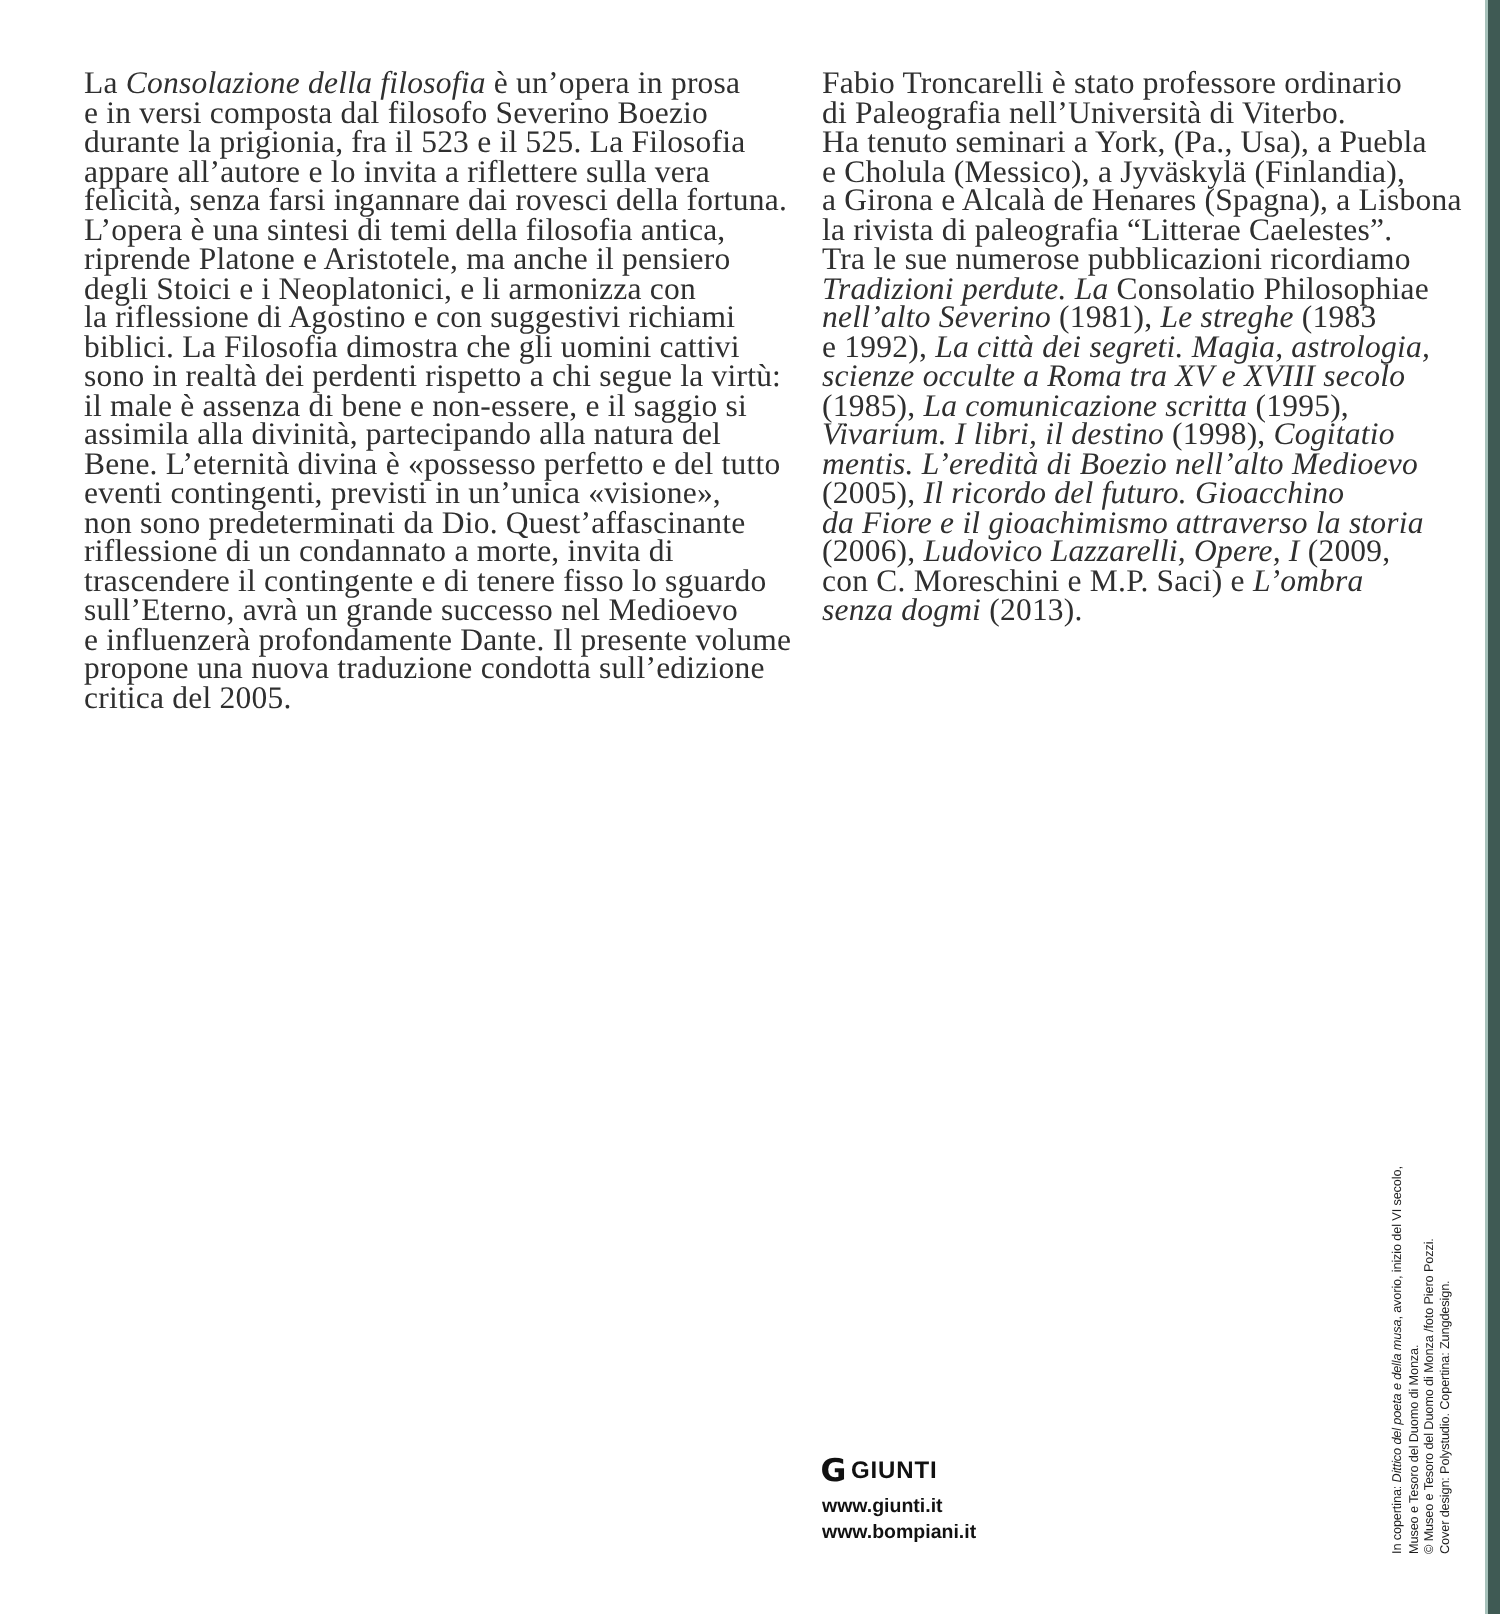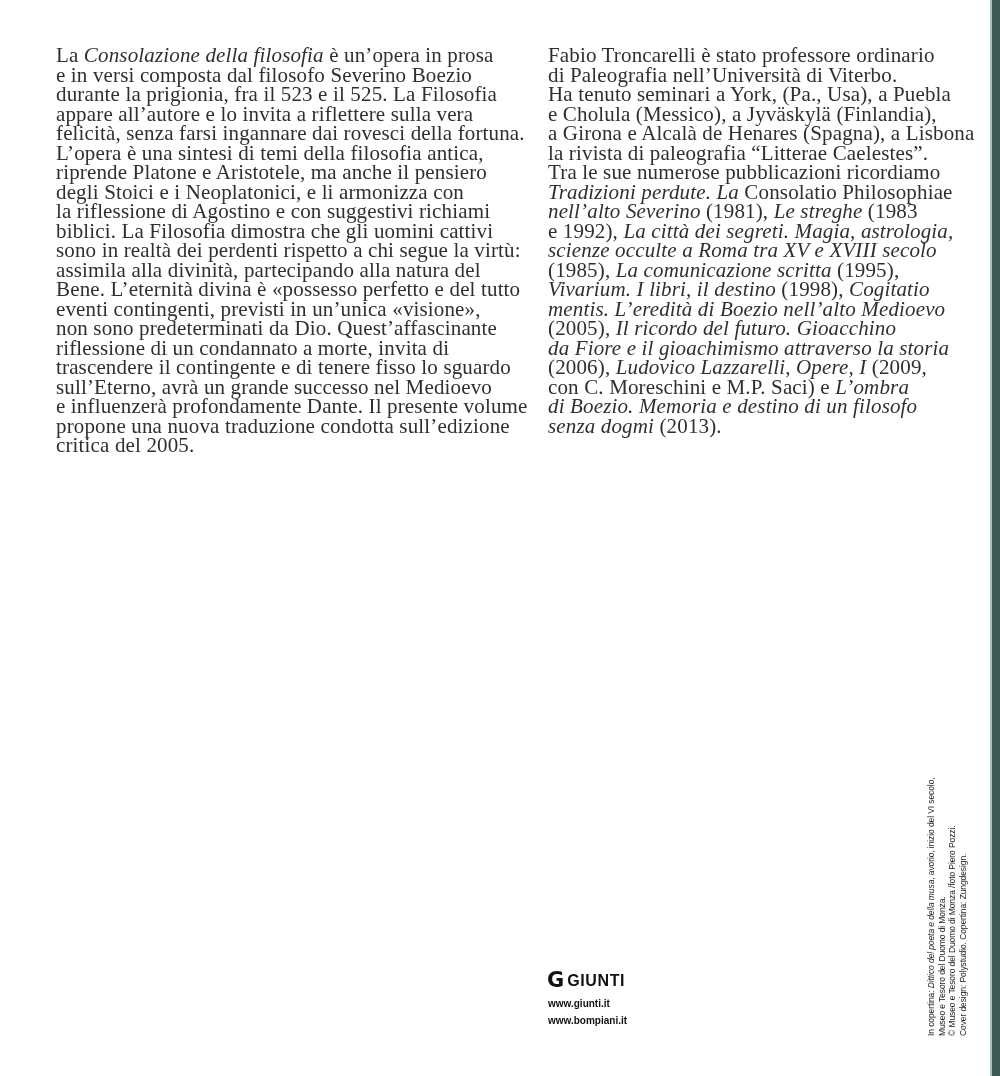--- a/index.html
+++ b/index.html
@@ -61,21 +61,21 @@
     font-weight: bold;
     font-size: 16px;
     letter-spacing: 0.6px;
   }
   .footer-links {
     position: absolute;
     left: 548px;
     top: 996px;
     font-family: "Liberation Sans", sans-serif;
     font-weight: bold;
-    font-size: 10px;
+    font-size: 13px;
     line-height: 16.5px;
     color: #111111;
   }
 
   .spine-light {
     position: absolute;
     top: 0;
     right: 8px;
     width: 2px;
     height: 1076px;
@@ -96,20 +96,21 @@
     <div class="tline"><span>e in versi composta dal filosofo Severino Boezio</span></div>
     <div class="tline"><span>durante la prigionia, fra il 523 e il 525. La Filosofia</span></div>
     <div class="tline"><span>appare all’autore e lo invita a riflettere sulla vera</span></div>
     <div class="tline"><span>felicità, senza farsi ingannare dai rovesci della fortuna.</span></div>
     <div class="tline"><span>L’opera è una sintesi di temi della filosofia antica,</span></div>
     <div class="tline"><span>riprende Platone e Aristotele, ma anche il pensiero</span></div>
     <div class="tline"><span>degli Stoici e i Neoplatonici, e li armonizza con</span></div>
     <div class="tline"><span>la riflessione di Agostino e con suggestivi richiami</span></div>
     <div class="tline"><span>biblici. La Filosofia dimostra che gli uomini cattivi</span></div>
     <div class="tline"><span>sono in realtà dei perdenti rispetto a chi segue la virtù:</span></div>
+    <div class="tline"><span>il male è assenza di bene e non-essere, e il saggio si</span></div>
     <div class="tline"><span>assimila alla divinità, partecipando alla natura del</span></div>
     <div class="tline"><span>Bene. L’eternità divina è «possesso perfetto e del tutto</span></div>
     <div class="tline"><span>eventi contingenti, previsti in un’unica «visione»,</span></div>
     <div class="tline"><span>non sono predeterminati da Dio. Quest’affascinante</span></div>
     <div class="tline"><span>riflessione di un condannato a morte, invita di</span></div>
     <div class="tline"><span>trascendere il contingente e di tenere fisso lo sguardo</span></div>
     <div class="tline"><span>sull’Eterno, avrà un grande successo nel Medioevo</span></div>
     <div class="tline"><span>e influenzerà profondamente Dante. Il presente volume</span></div>
     <div class="tline"><span>propone una nuova traduzione condotta sull’edizione</span></div>
     <div class="tline"><span>critica del 2005.</span></div>
@@ -127,21 +128,20 @@
     <div class="tline"><span class="it">nell’alto Severino</span><span> (1981), </span><span class="it">Le streghe</span><span> (1983</span></div>
     <div class="tline"><span>e 1992), </span><span class="it">La città dei segreti. Magia, astrologia,</span></div>
     <div class="tline"><span class="it">scienze occulte a Roma tra XV e XVIII secolo</span></div>
     <div class="tline"><span>(1985), </span><span class="it">La comunicazione scritta</span><span> (1995),</span></div>
     <div class="tline"><span class="it">Vivarium. I libri, il destino</span><span> (1998), </span><span class="it">Cogitatio</span></div>
     <div class="tline"><span class="it">mentis. L’eredità di Boezio nell’alto Medioevo</span></div>
     <div class="tline"><span>(2005), </span><span class="it">Il ricordo del futuro. Gioacchino</span></div>
     <div class="tline"><span class="it">da Fiore e il gioachimismo attraverso la storia</span></div>
     <div class="tline"><span>(2006), </span><span class="it">Ludovico Lazzarelli, Opere, I</span><span> (2009,</span></div>
     <div class="tline"><span>con C. Moreschini e M.P. Saci) e </span><span class="it">L’ombra</span></div>
-    <div class="tline"><span class="it">di Boezio. Memoria e destino di un filosofo</span></div>
     <div class="tline"><span class="it">senza dogmi</span><span> (2013).</span></div>
   </div>
 
 <div class="credits"><div class="tline"><span>In copertina: </span><span class="it">Dittico del poeta e della musa</span><span>, avorio, inizio del VI secolo,</span></div><div class="tline"><span>Museo e Tesoro del Duomo di Monza.</span></div><div class="tline"><span>© Museo e Tesoro del Duomo di Monza /foto Piero Pozzi.</span></div><div class="tline"><span>Cover design: Polystudio.   Copertina: Zungdesign.</span></div></div>
 
 <div class="footer-logo">
   <span class="g-mark">G</span>
   <span class="logo-text">GIUNTI</span>
 </div>
 

